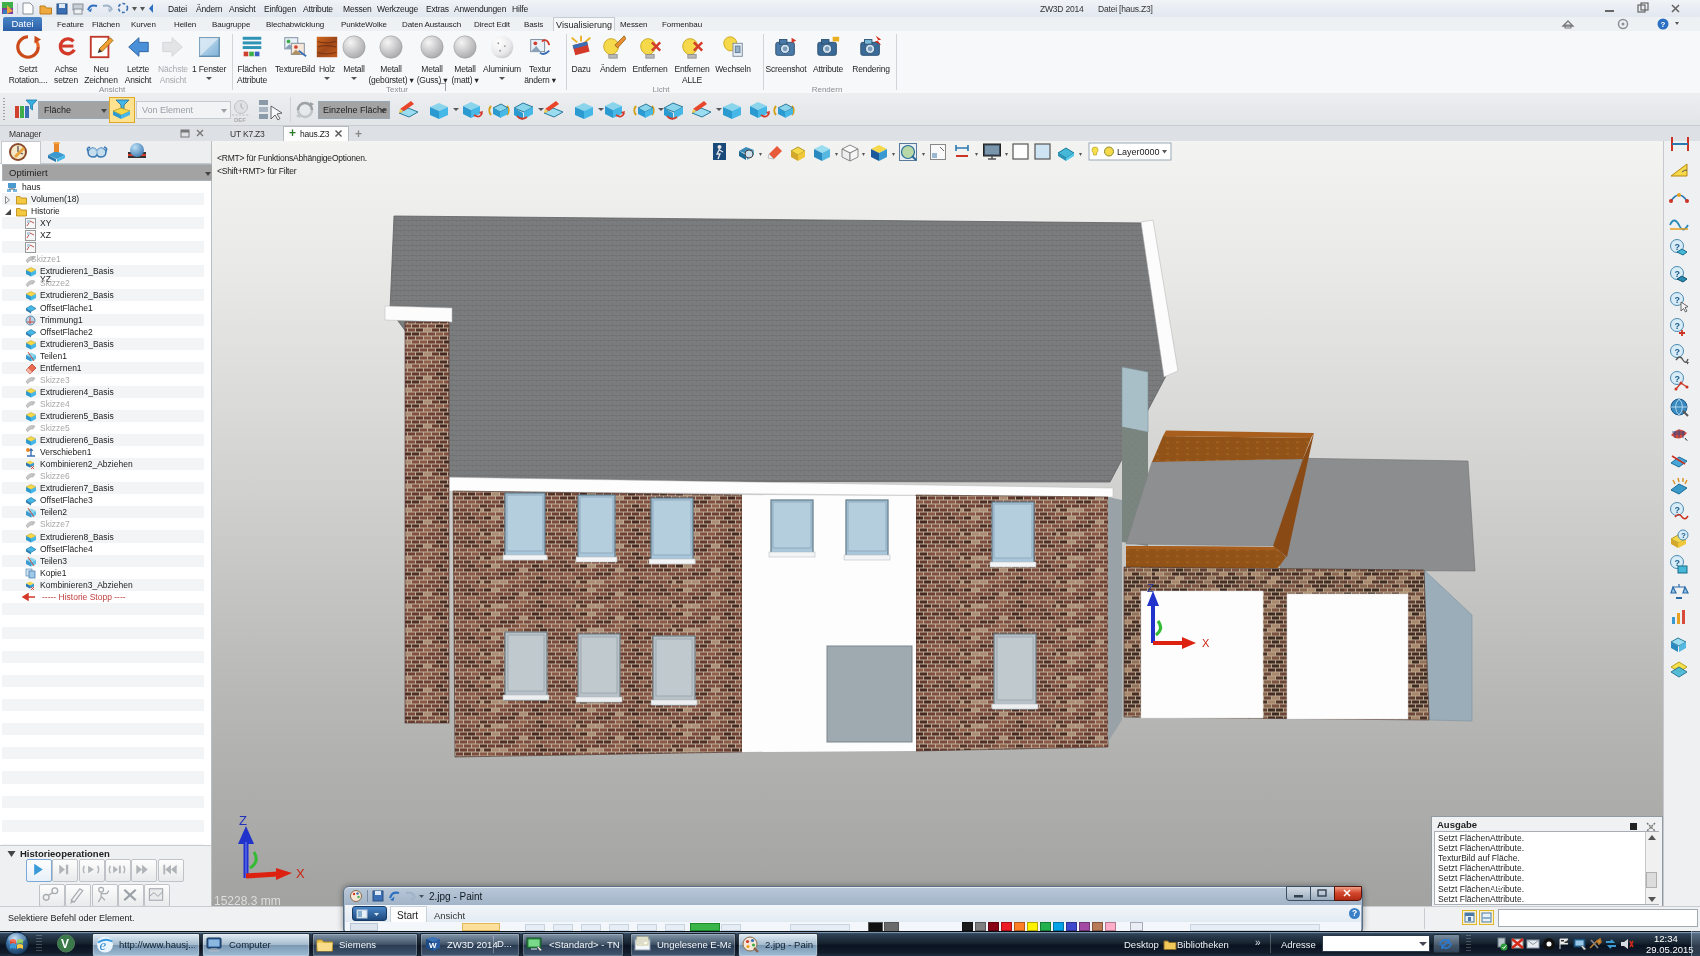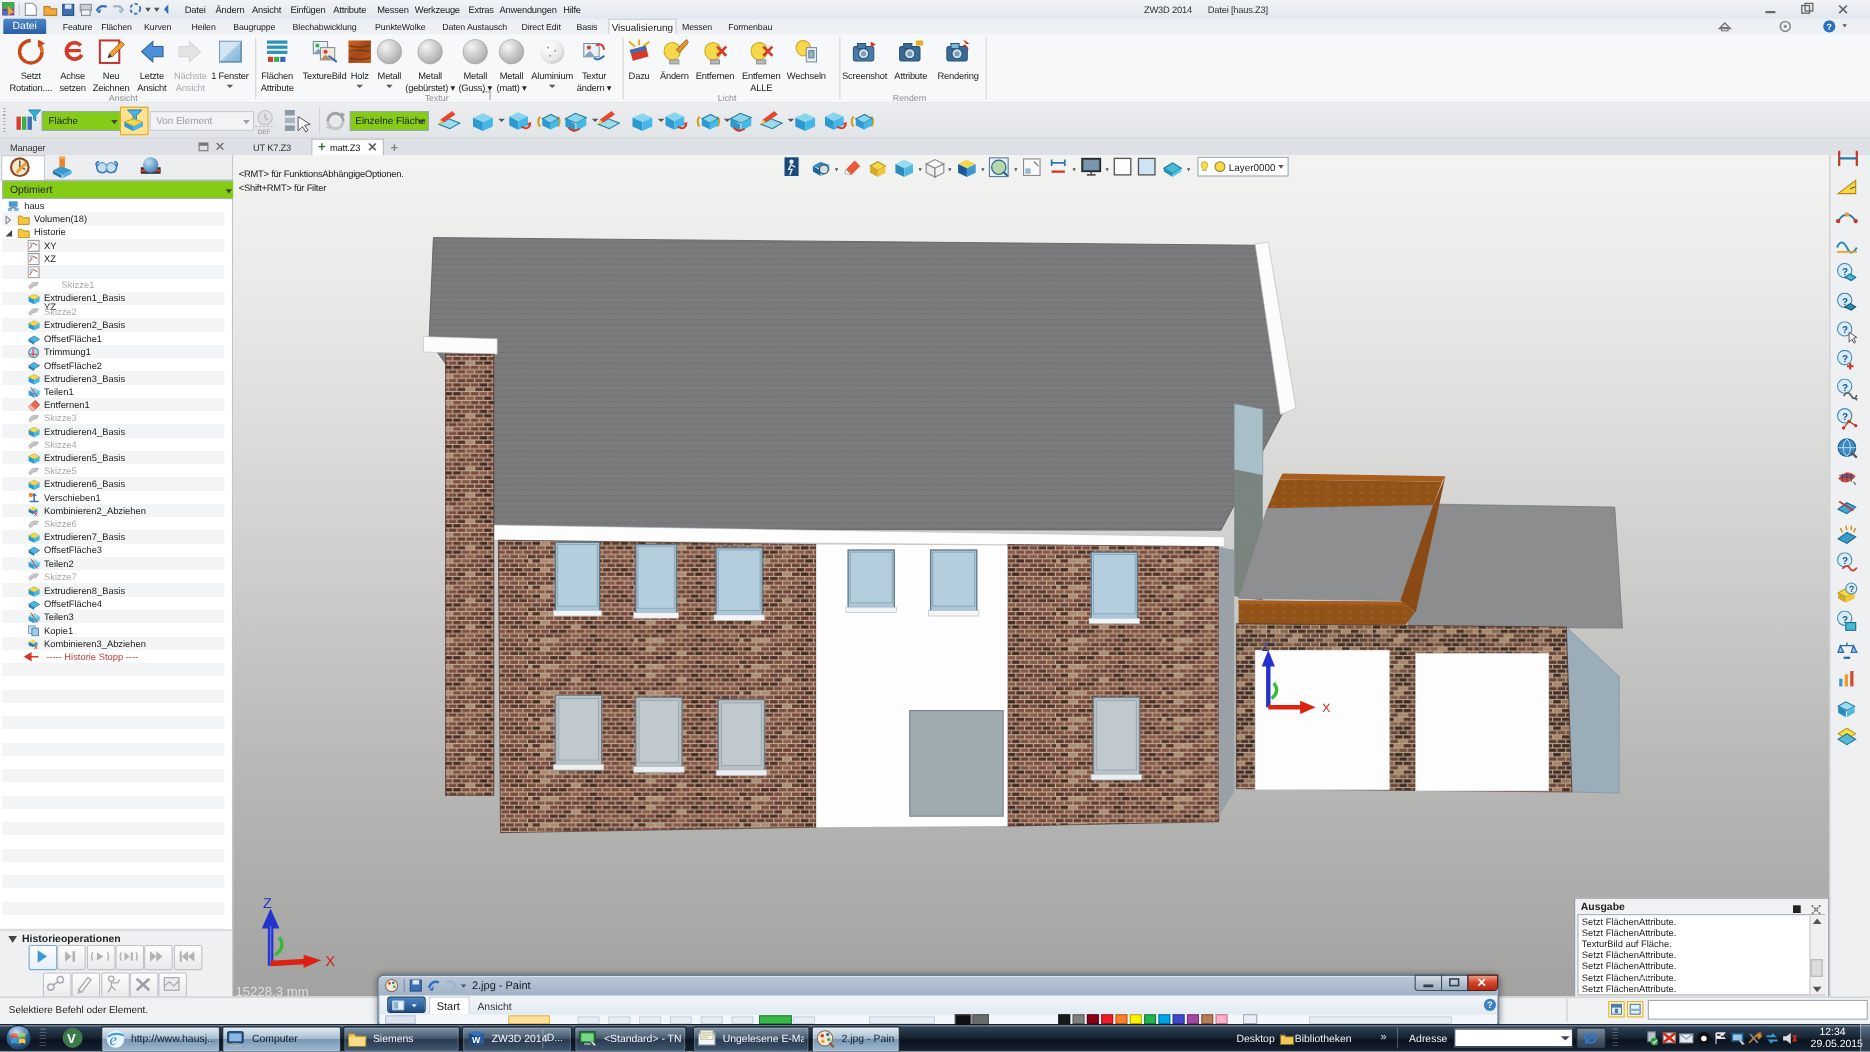--- a/index.html
+++ b/index.html
@@ -1,21 +1,21 @@
 <!DOCTYPE html>
 <html><head><meta charset="utf-8">
 <style>
 html,body{margin:0;padding:0;}
 body{width:1700px;height:956px;overflow:hidden;font-family:"Liberation Sans",sans-serif;position:relative;background:#f0f0f0;}
 .abs{position:absolute;}
 .t11{font-size:8.5px;letter-spacing:-0.2px;color:#1a1a1a;white-space:nowrap;}
 .t10{font-size:8px;letter-spacing:-0.1px;color:#1a1a1a;white-space:nowrap;}
 .lbl{font-size:8.5px;letter-spacing:-0.2px;color:#262626;text-align:center;white-space:nowrap;}
 .glbl{font-size:8px;color:#8a8d90;text-align:center;white-space:nowrap;}
-.combo{position:absolute;background:#84cc16;border:1px solid #99a8b5;font-size:9px;color:#222;}
+.combo{position:absolute;background:#a3a3a3;border:1px solid #99a8b5;font-size:9px;color:#222;}
 .combo .ar{position:absolute;right:3px;top:45%;width:0;height:0;border-left:3.5px solid transparent;border-right:3.5px solid transparent;border-top:4px solid #444;}
 .vsep{position:absolute;width:1px;background:#d2d5d8;}
 .treerow{position:absolute;left:0;width:202px;height:12.05px;font-size:8.5px;color:#222;white-space:nowrap;}
 .treerow .ic{position:absolute;top:1px;}
 .treerow .tx{position:absolute;top:0px;}
 .grey{color:#a8a8a8;}
 .btnh{position:absolute;width:24px;height:21px;border:1px solid #bfc3c7;background:linear-gradient(#fdfdfd,#e9eaeb);border-radius:2px;}
 .tbtn{position:absolute;height:22px;top:933px;border:1px solid rgba(10,16,24,.8);border-radius:2px;background:linear-gradient(rgba(150,175,200,.45),rgba(70,95,125,.30) 49%,rgba(35,55,80,.38) 50%,rgba(60,85,115,.42));box-shadow:inset 0 0 0 1px rgba(255,255,255,.22);color:#f5f8fb;font-size:9px;}
 .tbtn .tx{position:absolute;left:26px;top:5px;font-size:9.5px;white-space:nowrap;overflow:hidden;}
 </style></head><body>
@@ -797,21 +797,21 @@
 <div class="abs" style="left:0;top:126px;width:1700px;height:15px;background:#dde1e5;"></div>
 <div class="abs t11" style="left:9px;top:129px;color:#333;">Manager</div>
 <svg class="abs" style="left:180px;top:128px;" width="30" height="11">
 <rect x="1" y="2" width="8" height="7" fill="none" stroke="#777"></rect>
     <rect x="1" y="2" width="8" height="2.5" fill="#777"></rect>
 <path d="M17 2 l6 6 M23 2 l-6 6" stroke="#777" stroke-width="1.4"></path>
   </svg>
 <div class="abs t11" style="left:230px;top:129px;color:#333;">UT K7.Z3</div>
 <div class="abs" style="left:283px;top:126px;width:64px;height:15px;background:#fdfdfe;border:1px solid #b5bac0;border-bottom:none;"></div>
 <div class="abs" style="left:289px;top:128px;font-size:12px;color:#2a7a2a;font-weight:bold;line-height:11px;">+</div>
-<div class="abs t11" style="left:300px;top:129px;color:#222;">matt.Z3</div>
+<div class="abs t11" style="left:300px;top:129px;color:#222;">haus.Z3</div>
 <svg class="abs" style="left:334px;top:129px;" width="9" height="9">
     <path d="M1.5 1.5 l6 6 M7.5 1.5 l-6 6" stroke="#555" stroke-width="1.4"></path>
   </svg>
 <div class="abs" style="left:355px;top:127px;font-size:12px;color:#888;font-weight:bold;">+</div>
 <div class="abs" style="left:0;top:141px;width:211px;height:765px;background:#fff;border-right:1px solid #b8bdc2;"></div>
 <div class="abs" style="left:0;top:141px;width:211px;height:22px;background:#eceef0;border-bottom:1px solid #c5c9cd;"></div>
 <div class="abs" style="left:1px;top:141px;width:38px;height:22px;background:#fff;border:1px solid #c5c9cd;border-bottom:none;"></div>
 <svg class="abs" style="left:6px;top:142px;" width="150" height="20" viewBox="0 0 150 20">
 <circle cx="12" cy="10" r="9" fill="#8a4a2a"></circle>
     <circle cx="12" cy="10" r="7" fill="#f5e8c8"></circle>
@@ -894,21 +894,21 @@
       <path d="M2 8 l3 -5 l4 2" stroke="#c04040" fill="none" stroke-width="0.9"></path>
       <rect x="2" y="2" width="3" height="3" fill="#b8cfe0"></rect>
     </svg>
     <span class="tx" style="left:40px;top:1px;margin-top:32px;">YZ</span>
   </div>
 <div class="treerow" style="top:253.3px;">
     <svg class="ic" style="left:25px;" width="12" height="11" viewBox="0 0 12 11">
       <path d="M1 7 q3 -6 9 -4 l-2 3 q-4 -1 -5 2 Z" fill="#c8c8c8" stroke="#aaa" stroke-width="0.6"></path>
       <path d="M2 9 l7 -6" stroke="#bbb" stroke-width="1"></path>
     </svg>
-    <span class="tx grey" style="left:56px;top:1px;text-align:right;">Skizze1</span>
+    <span class="tx grey" style="left:31px;top:1px;text-align:right;">Skizze1</span>
   </div>
 <div class="treerow" style="top:265.4px;">
     <svg class="ic" style="left:25px;" width="12" height="11" viewBox="0 0 12 11">
       <path d="M1 4 l5 -2.5 l5 2.5 l-5 2.5 Z" fill="#f5d94a" stroke="#b89a20" stroke-width="0.5"></path>
       <path d="M1 4 v4 l5 2.5 v-4 Z" fill="#2a9ad0"></path>
       <path d="M11 4 v4 l-5 2.5 v-4 Z" fill="#45b8e8"></path>
     </svg>
     <span class="tx" style="left:40px;top:1px;">Extrudieren1_Basis</span>
   </div>
 <div class="treerow" style="top:277.4px;">

